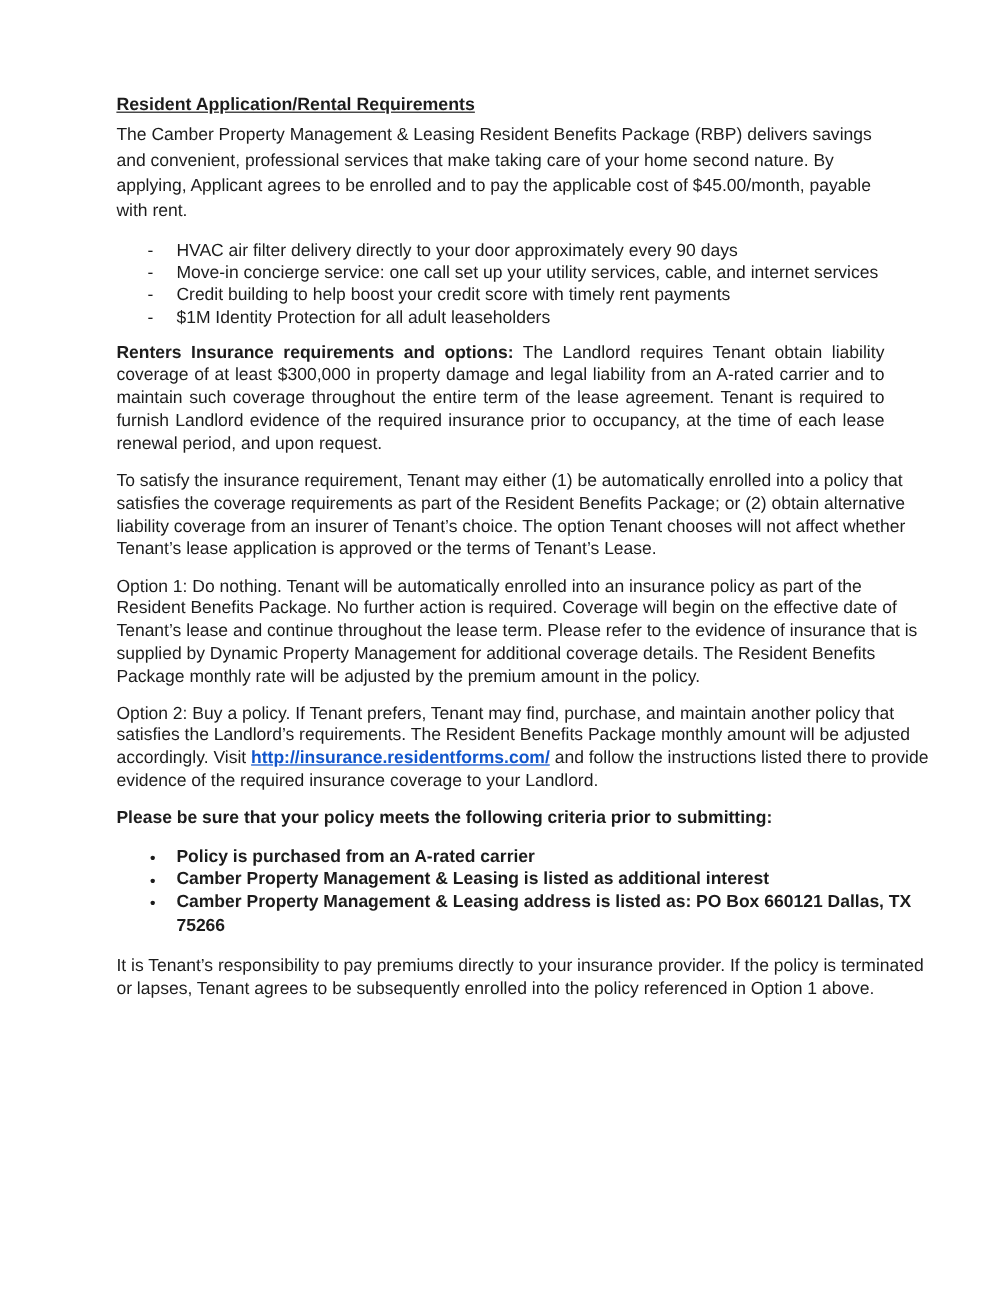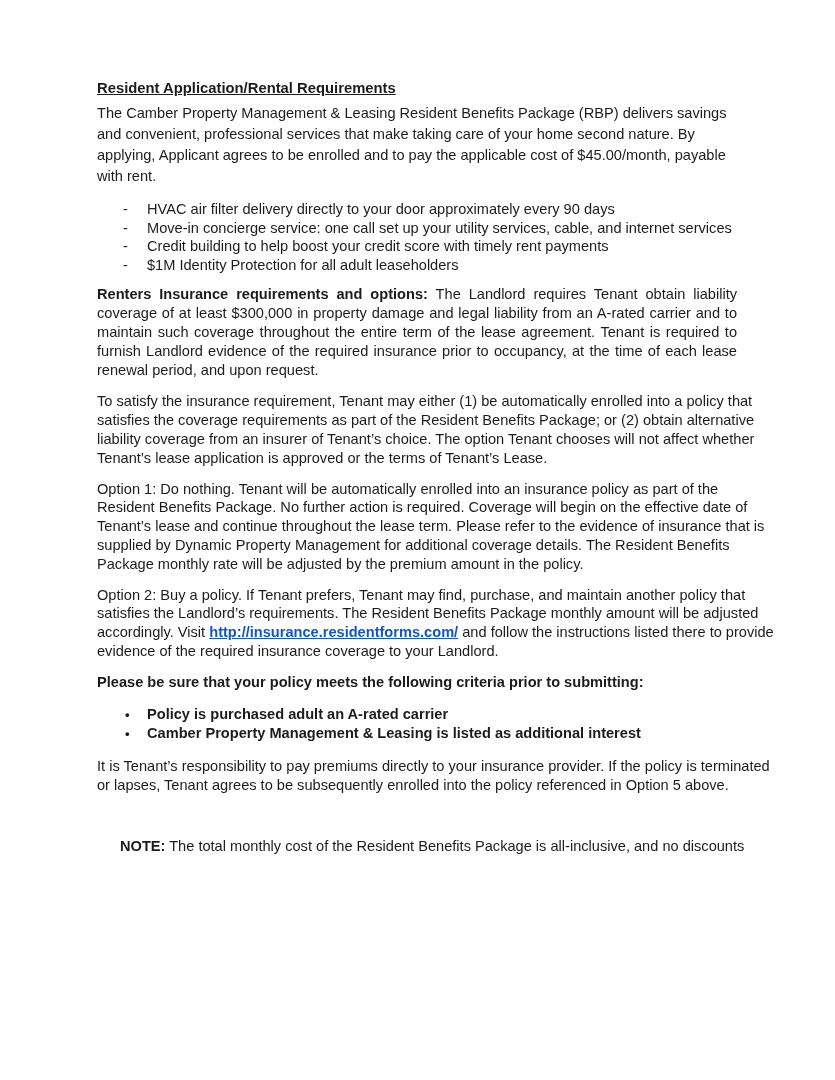--- a/index.html
+++ b/index.html
@@ -97,25 +97,26 @@
 
   <p class="p-body">To satisfy the insurance requirement, Tenant may either (1) be automatically enrolled into a policy that satisfies the coverage requirements as part of the Resident Benefits Package; or (2) obtain alternative liability coverage from an insurer of Tenant’s choice. The option Tenant chooses will not affect whether Tenant’s lease application is approved or the terms of Tenant’s Lease.</p>
 
   <p class="p-body">Option 1: Do nothing. Tenant will be automatically enrolled into an insurance policy as part of the Resident Benefits Package. No further action is required. Coverage will begin on the effective date of Tenant’s lease and continue throughout the lease term. Please refer to the evidence of insurance that is supplied by Dynamic Property Management for additional coverage details. The Resident Benefits Package monthly rate will be adjusted by the premium amount in the policy.</p>
 
   <p class="p-body"><span>Option 2: Buy a policy. If Tenant prefers, Tenant may find, purchase, and maintain another policy that satisfies the Landlord’s requirements. The Resident Benefits Package monthly amount will be adjusted accordingly. Visit </span><a class="link">http://insurance.residentforms.com/</a><span> and follow the instructions listed there to provide evidence of the required insurance coverage to your Landlord.</span></p>
 
   <p class="p-criteria-lead">Please be sure that your policy meets the following criteria prior to submitting:</p>
 
   <ul class="dot-list">
-    <li>Policy is purchased adult an A-rated carrier</li>
+    <li>Policy is purchased from an A-rated carrier</li>
     <li>Camber Property Management &amp; Leasing is listed as additional interest</li>
+    <li>Camber Property Management &amp; Leasing address is listed as: PO Box 660121 Dallas, TX 75266</li>
   </ul>
 
-  <p class="p-responsibility">It is Tenant’s responsibility to pay premiums directly to your insurance provider. If the policy is terminated or lapses, Tenant agrees to be subsequently enrolled into the policy referenced in Option 5 above.</p>
+  <p class="p-responsibility">It is Tenant’s responsibility to pay premiums directly to your insurance provider. If the policy is terminated or lapses, Tenant agrees to be subsequently enrolled into the policy referenced in Option 1 above.</p>
 
   <p class="note"><span class="bold">NOTE:</span><span> The total monthly cost of the Resident Benefits Package is all-inclusive, and no discounts will be given if any element of the package is unavailable due to a lack of HVAC or another limitation at a specific property.</span></p>
 
   <div class="logos">
 
     <div class="rbp-logo">
       <svg class="rbp-icon" viewBox="0 0 100 100">
         <rect x="22" y="22" width="56" height="56" rx="9" fill="#35C4D7" transform="rotate(45 50 50)"></rect>
         <path d="M50 10 L90 39 L75 86 L25 86 L10 39 Z" fill="#6B2EB8" stroke="#6B2EB8" stroke-width="11" stroke-linejoin="round"></path>
         <text x="50" y="64" text-anchor="middle" fill="#ffffff" font-family="Liberation Sans, sans-serif" font-size="27" font-weight="bold">rbp</text>

